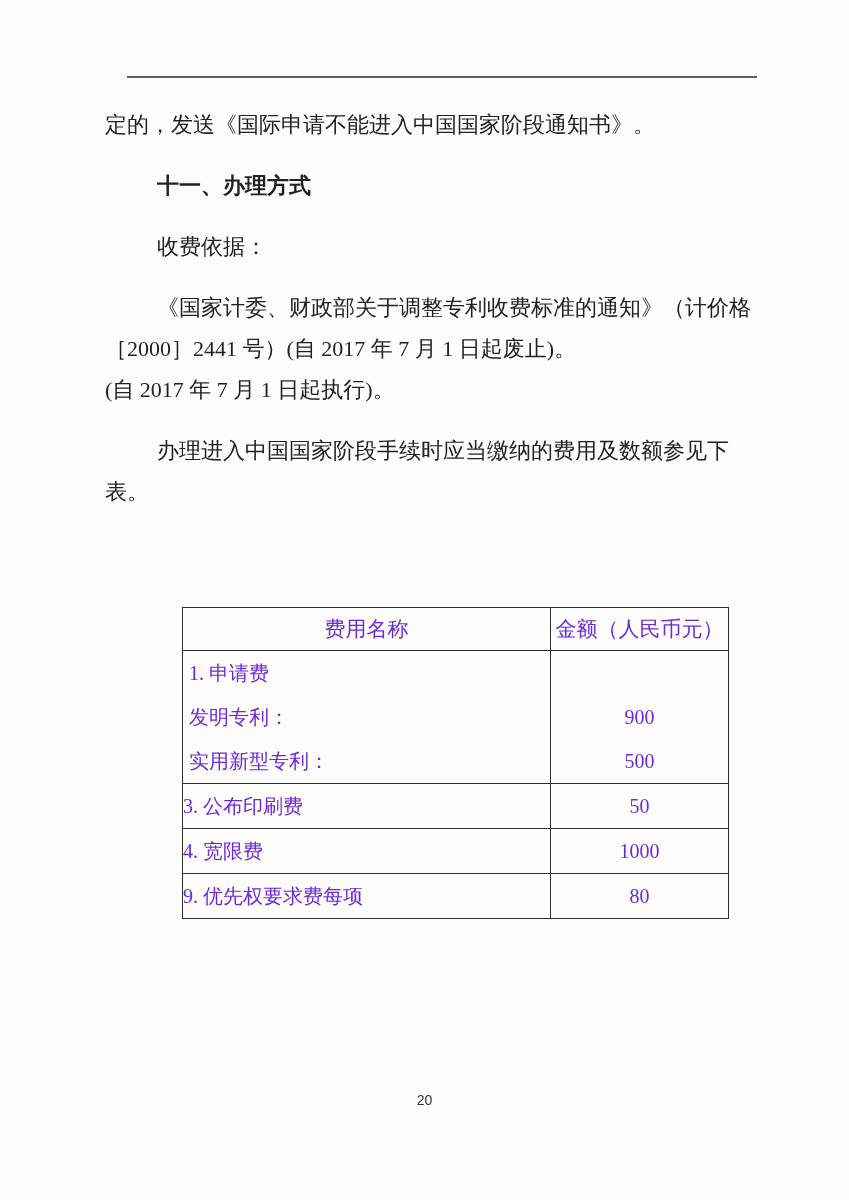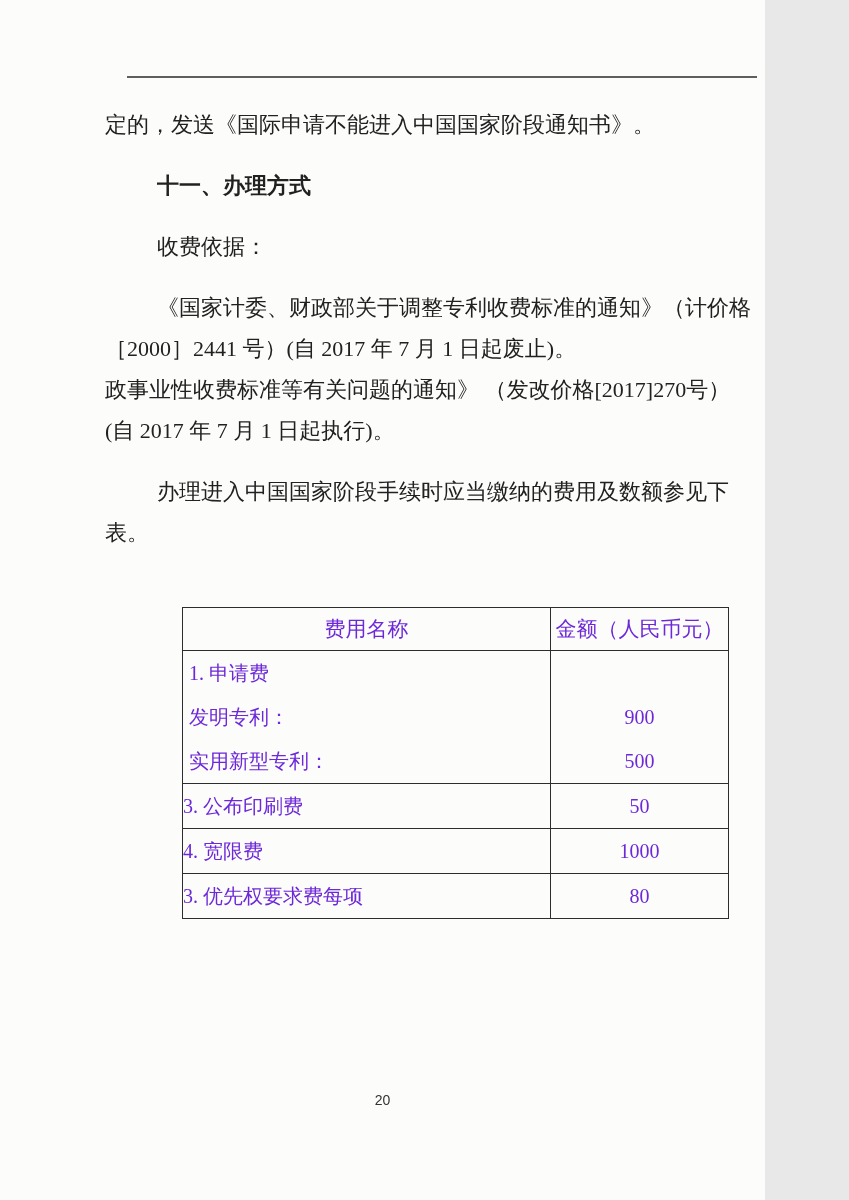--- a/index.html
+++ b/index.html
@@ -1,19 +1,19 @@
 <!DOCTYPE html>
 <html><head>
 <meta charset="utf-8">
 <style>
   * { margin: 0; padding: 0; box-sizing: border-box; }
   html, body { background: #e8e8e8; }
   .page {
     position: relative;
-    width: 765px;
+    width: 849px;
     height: 1200px;
     background: #fcfcfb;
     font-family: "Liberation Serif", "DejaVu Serif", serif;
     color: #212121;
     overflow: hidden;
   }
   .header-rule {
     position: absolute;
     left: 127px;
     top: 76px;
@@ -89,21 +89,20 @@
 <div class="page">
 
   <div class="header-rule"></div>
 
   <div class="body-text">
     <div class="line">定的，发送《国际申请不能进入中国国家阶段通知书》。</div>
     <div class="line indent heading">十一、办理方式</div>
     <div class="line indent">收费依据：</div>
     <div class="line indent">《国家计委、财政部关于调整专利收费标准的通知》（计价格</div>
     <div class="line">［2000］2441 号）(自 2017 年 7 月 1 日起废止)。</div>
-    <div class="line">政事业性收费标准等有关问题的通知》 （发改价格[2017]270号）</div>
     <div class="line">(自 2017 年 7 月 1 日起执行)。</div>
     <div class="line indent">办理进入中国国家阶段手续时应当缴纳的费用及数额参见下</div>
     <div class="line">表。</div>
   </div>
 
   <table class="fee-table">
     <colgroup>
       <col class="c-name">
       <col class="c-amount">
     </colgroup>
@@ -128,21 +127,21 @@
       </tr>
       <tr>
         <td class="single-name">3. 公布印刷费</td>
         <td class="single-amount">50</td>
       </tr>
       <tr>
         <td class="single-name">4. 宽限费</td>
         <td class="single-amount">1000</td>
       </tr>
       <tr>
-        <td class="single-name">3. 优先权要求费每项</td>
+        <td class="single-name">9. 优先权要求费每项</td>
         <td class="single-amount">80</td>
       </tr>
     </tbody>
   </table>
 
   <div class="page-number">20</div>
 
 </div>
 
 </body></html>

